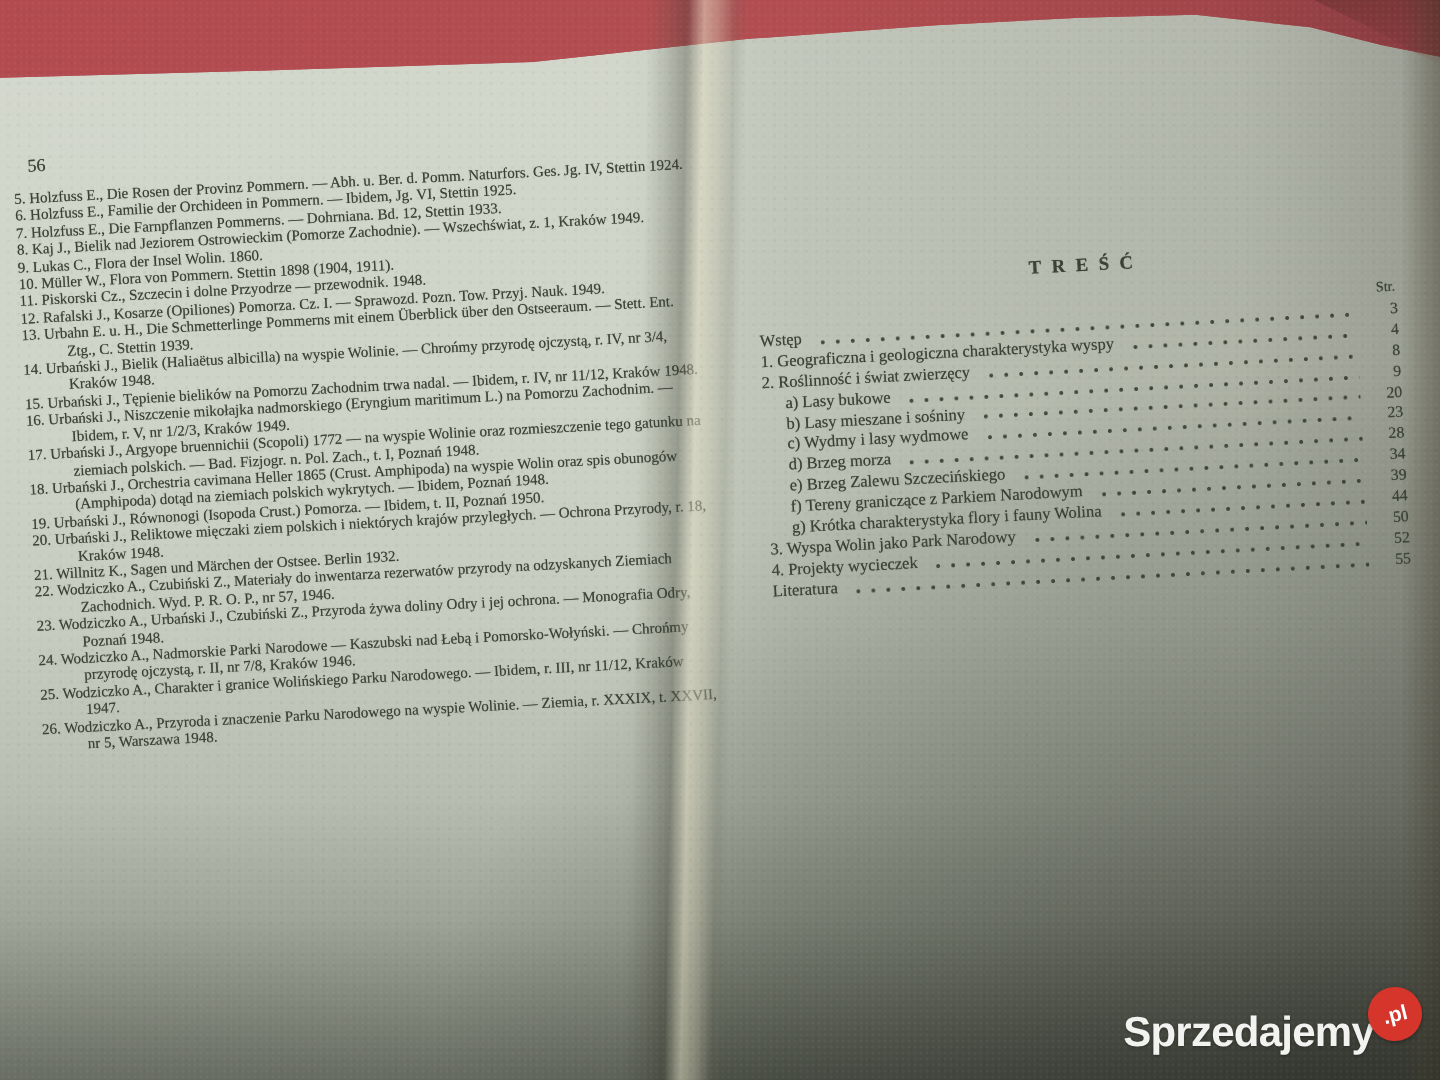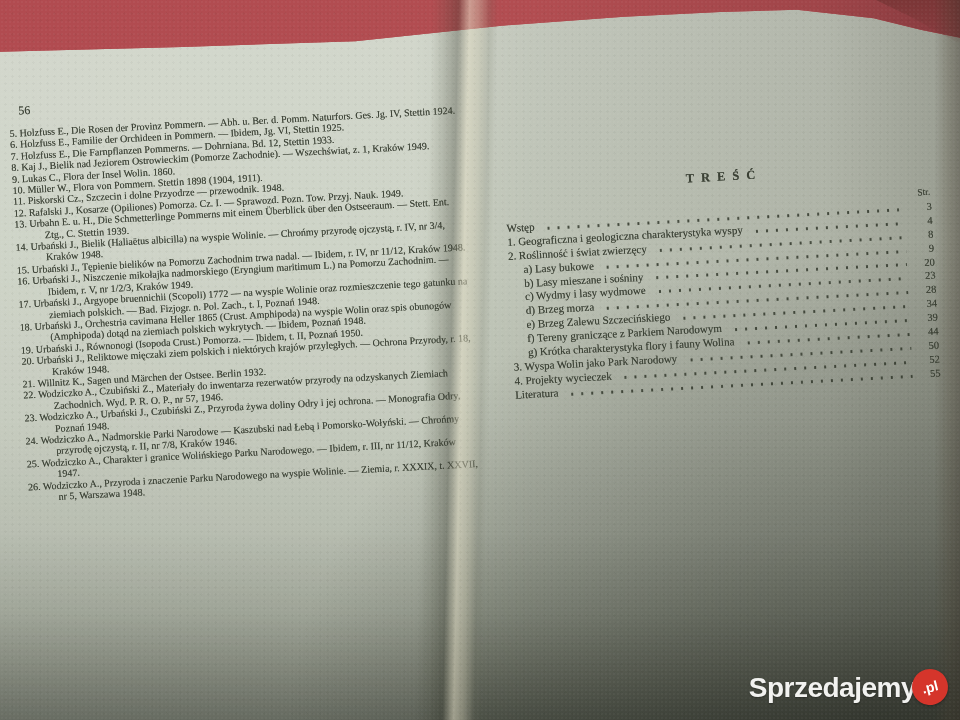--- a/index.html
+++ b/index.html
@@ -69,21 +69,21 @@
   .toc-row{display:flex;align-items:baseline;height:13.9px;}
   .toc-row.indent .toc-label{padding-left:15px;}
   .toc-label{white-space:nowrap;}
   .toc-dots{
     flex:1;align-self:flex-end;height:9px;min-width:14px;margin:0 6px 1px 9px;
     background-image:radial-gradient(circle, rgba(47,53,41,0.85) 1.1px, transparent 1.5px);
     background-size:10px 9px;background-repeat:repeat-x;background-position:0 55%;
   }
   .toc-page{width:22px;text-align:right;font-size:10.5px;flex:none;}
   
-  .watermark{position:absolute;right:12px;bottom:15px;display:flex;align-items:flex-end;}
+  .watermark{position:absolute;right:12px;bottom:15px;display:flex;align-items:flex-start;}
   .wm-text{
     color:#f2f2f0;font-family:"Liberation Sans",sans-serif;font-weight:bold;
     font-size:28px;letter-spacing:-0.5px;line-height:34px;
     text-shadow:0 1px 2px rgba(0,0,0,0.35);
   }
   .wm-badge{
     width:36px;height:36px;border-radius:50%;background:#d5352b;color:#fff;
     display:flex;align-items:center;justify-content:center;
     font:bold 14px "Liberation Sans",sans-serif;
     transform:rotate(-14deg);margin-left:-4px;margin-top:-13px;

